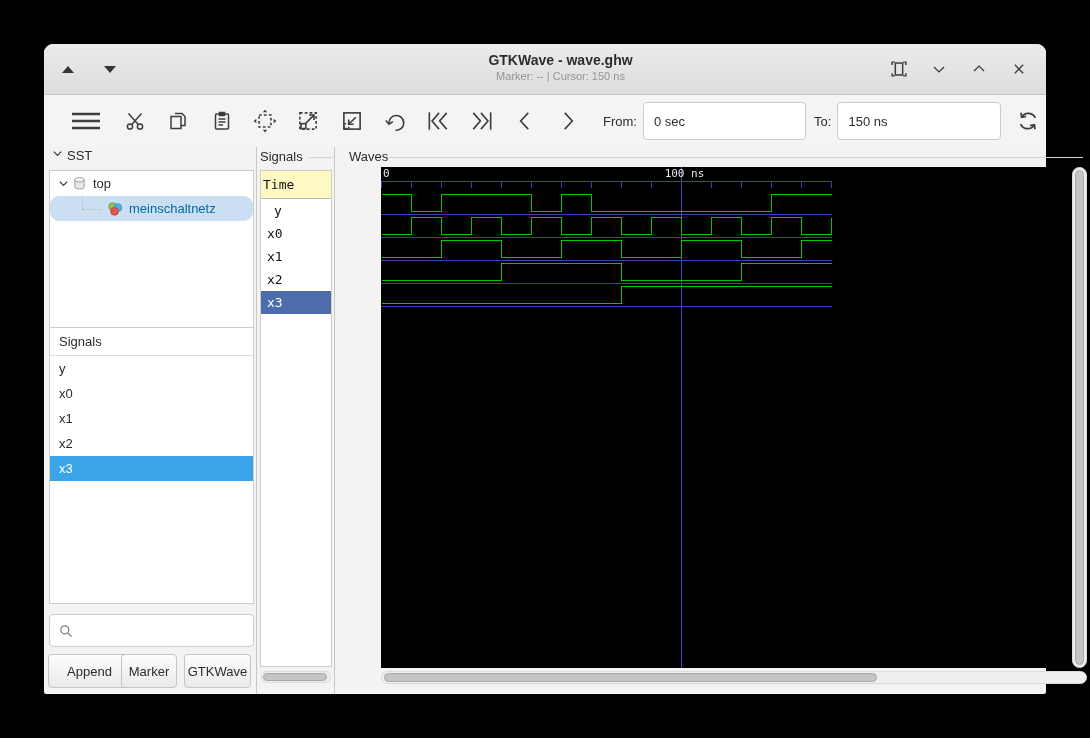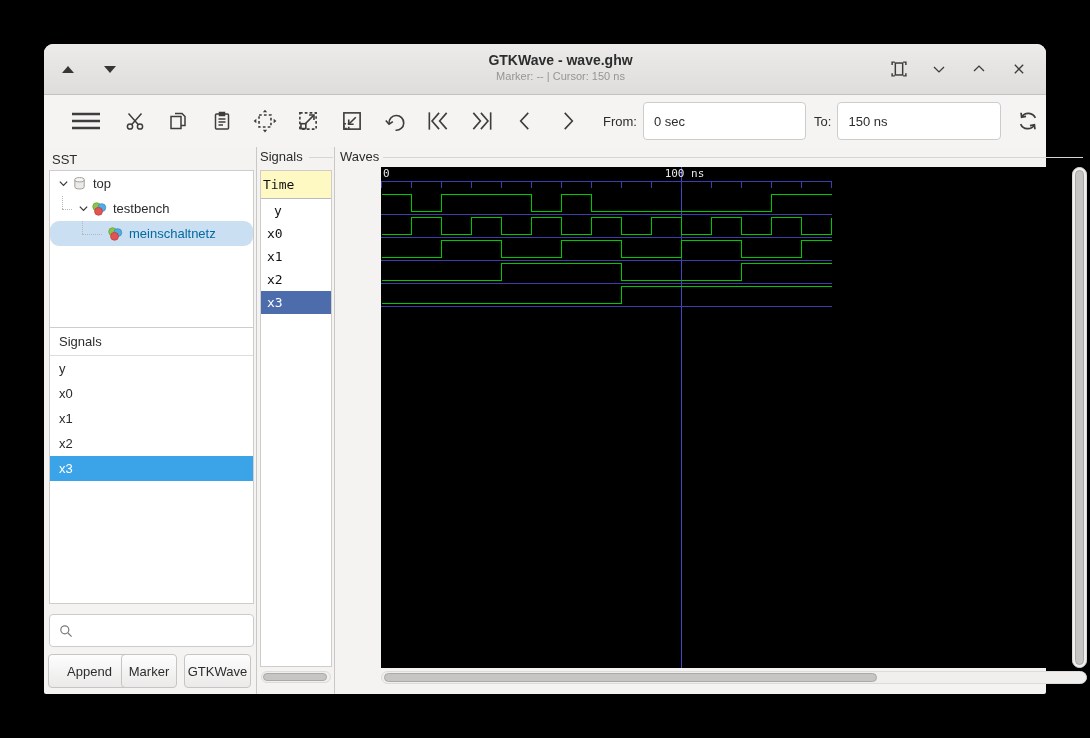--- a/index.html
+++ b/index.html
@@ -28,21 +28,21 @@
   .fromto-field { width:166px; height:38px; border:1px solid #cdcccb; border-radius:4px; background:#fff; font-size:13px; color:#2c2c2c; padding:0 10px; display:flex; align-items:center; }
   .reload-btn { width:36px; height:36px; margin-left:10px; display:flex; align-items:center; justify-content:center; }
   .reload-btn svg { stroke:#3d3d3d; fill:none; stroke-width:1.6; }
 
   
   .content { position:relative; height:547px; }
   .vsplit { position:absolute; top:0; bottom:0; width:1px; background:#c9c8c7; }
 
   
   .left-panel { position:absolute; left:0; top:0; width:212px; height:100%; }
-  .sst-header { position:absolute; left:8px; top:1px; height:18px; display:flex; align-items:center; gap:4px; font-size:13px; color:#2b2b2b;flex-direction:column; }
+  .sst-header { position:absolute; left:8px; top:1px; height:18px; display:flex; gap:4px; font-size:13px; color:#2b2b2b; }
   .panel-box { position:absolute; background:#fff; border:1px solid #cecdcc; }
   .tree-box { left:5px; top:23px; width:205px; height:190px; overflow:hidden; }
   .tree-row { position:relative; height:25px; display:flex; align-items:center; font-size:13px; color:#2b2b2b; }
   .tree-row.selected { background:#cadff2; color:#0369a1;border-radius:9px; }
   .tree-chev { width:14px; height:14px; display:flex; align-items:center; justify-content:center; }
   .tree-icon { width:18px; height:16px; display:flex; align-items:center; justify-content:center; margin-right:5px; }
   .guide { position:absolute; border-color:#b8b7b6; }
   .guide.v { border-left:1px dotted #b8b7b6; width:0; }
   .guide.h { border-top:1px dotted #b8b7b6; height:0; }
 
@@ -234,37 +234,20 @@
               </svg>
           </span>
           <span class="tree-icon">
             <svg width="15" height="15" viewBox="0 0 16 16">
                 <path d="M3,4 V11.5 A5,2.3 0 0 0 13,11.5 V4" fill="#eceae8" stroke="#9a9894" stroke-width="1"></path>
                 <ellipse cx="8" cy="4" rx="5" ry="2.3" fill="#f7f6f5" stroke="#9a9894" stroke-width="1"></ellipse>
               </svg>
           </span>
           <span>top</span>
         </div>
-        <div class="tree-row" style="padding-left:26px">
-          <div class="guide v" style="left:12px; top:0; height:13px"></div>
-          <div class="guide h" style="left:12px; top:13px; width:10px"></div>
-          <span class="tree-chev">
-            <svg width="11" height="11" viewBox="0 0 12 12" style="stroke:#3a3a3a;fill:none;stroke-width:1.4">
-                <polyline points="2,4 6,8 10,4"></polyline>
-              </svg>
-          </span>
-          <span class="tree-icon">
-            <svg width="16" height="15" viewBox="0 0 17 16">
-                <circle cx="6" cy="6" r="4.2" fill="#8cc34f" stroke="#6ba132" stroke-width=".8"></circle>
-                <circle cx="11.5" cy="7" r="4.2" fill="#52aee0" stroke="#3a8cc0" stroke-width=".8"></circle>
-                <circle cx="8" cy="11" r="4.2" fill="#e05454" stroke="#c03838" stroke-width=".8"></circle>
-              </svg>
-          </span>
-          <span>testbench</span>
-        </div>
         <div class="tree-row selected" style="padding-left:56px">
           <div class="guide v" style="left:32px; top:0; height:13px"></div>
           <div class="guide h" style="left:32px; top:13px; width:20px"></div>
           <span class="tree-icon">
             <svg width="16" height="15" viewBox="0 0 17 16">
                 <circle cx="6" cy="6" r="4.2" fill="#8cc34f" stroke="#6ba132" stroke-width=".8"></circle>
                 <circle cx="11.5" cy="7" r="4.2" fill="#52aee0" stroke="#3a8cc0" stroke-width=".8"></circle>
                 <circle cx="8" cy="11" r="4.2" fill="#e05454" stroke="#c03838" stroke-width=".8"></circle>
               </svg>
           </span>
@@ -305,21 +288,21 @@
         <div class="name-row">x1</div>
         <div class="name-row">x2</div>
         <div class="name-row selected">x3</div>
       </div>
       <div class="mid-hscroll">
           <div class="thumb"></div>
         </div>
     </div>
 
     <div class="waves-pane">
-      <span class="frame-label" style="left:5px">Waves</span>
+      <span class="frame-label" style="left:14px">Waves</span>
       <div class="frame-line" style="left:48px; width:700px"></div>
       <div class="waves-canvas">
         <svg id="waves-svg" width="688" height="501" viewBox="0 0 688 501">
             <line x1="300.5" y1="0" x2="300.5" y2="501" stroke="#4646c8" stroke-width="1" shape-rendering="crispEdges"></line>
             <line x1="0" y1="14.5" x2="450.5" y2="14.5" stroke="#3d3dae" stroke-width="1" shape-rendering="crispEdges"></line>
             <line x1="0.5" y1="14.5" x2="0.5" y2="20.5" stroke="#3d3dae" stroke-width="1" shape-rendering="crispEdges"></line>
             <line x1="30.5" y1="14.5" x2="30.5" y2="20.5" stroke="#3d3dae" stroke-width="1" shape-rendering="crispEdges"></line>
             <line x1="60.5" y1="14.5" x2="60.5" y2="20.5" stroke="#3d3dae" stroke-width="1" shape-rendering="crispEdges"></line>
             <line x1="90.5" y1="14.5" x2="90.5" y2="20.5" stroke="#3d3dae" stroke-width="1" shape-rendering="crispEdges"></line>
             <line x1="120.5" y1="14.5" x2="120.5" y2="20.5" stroke="#3d3dae" stroke-width="1" shape-rendering="crispEdges"></line>

